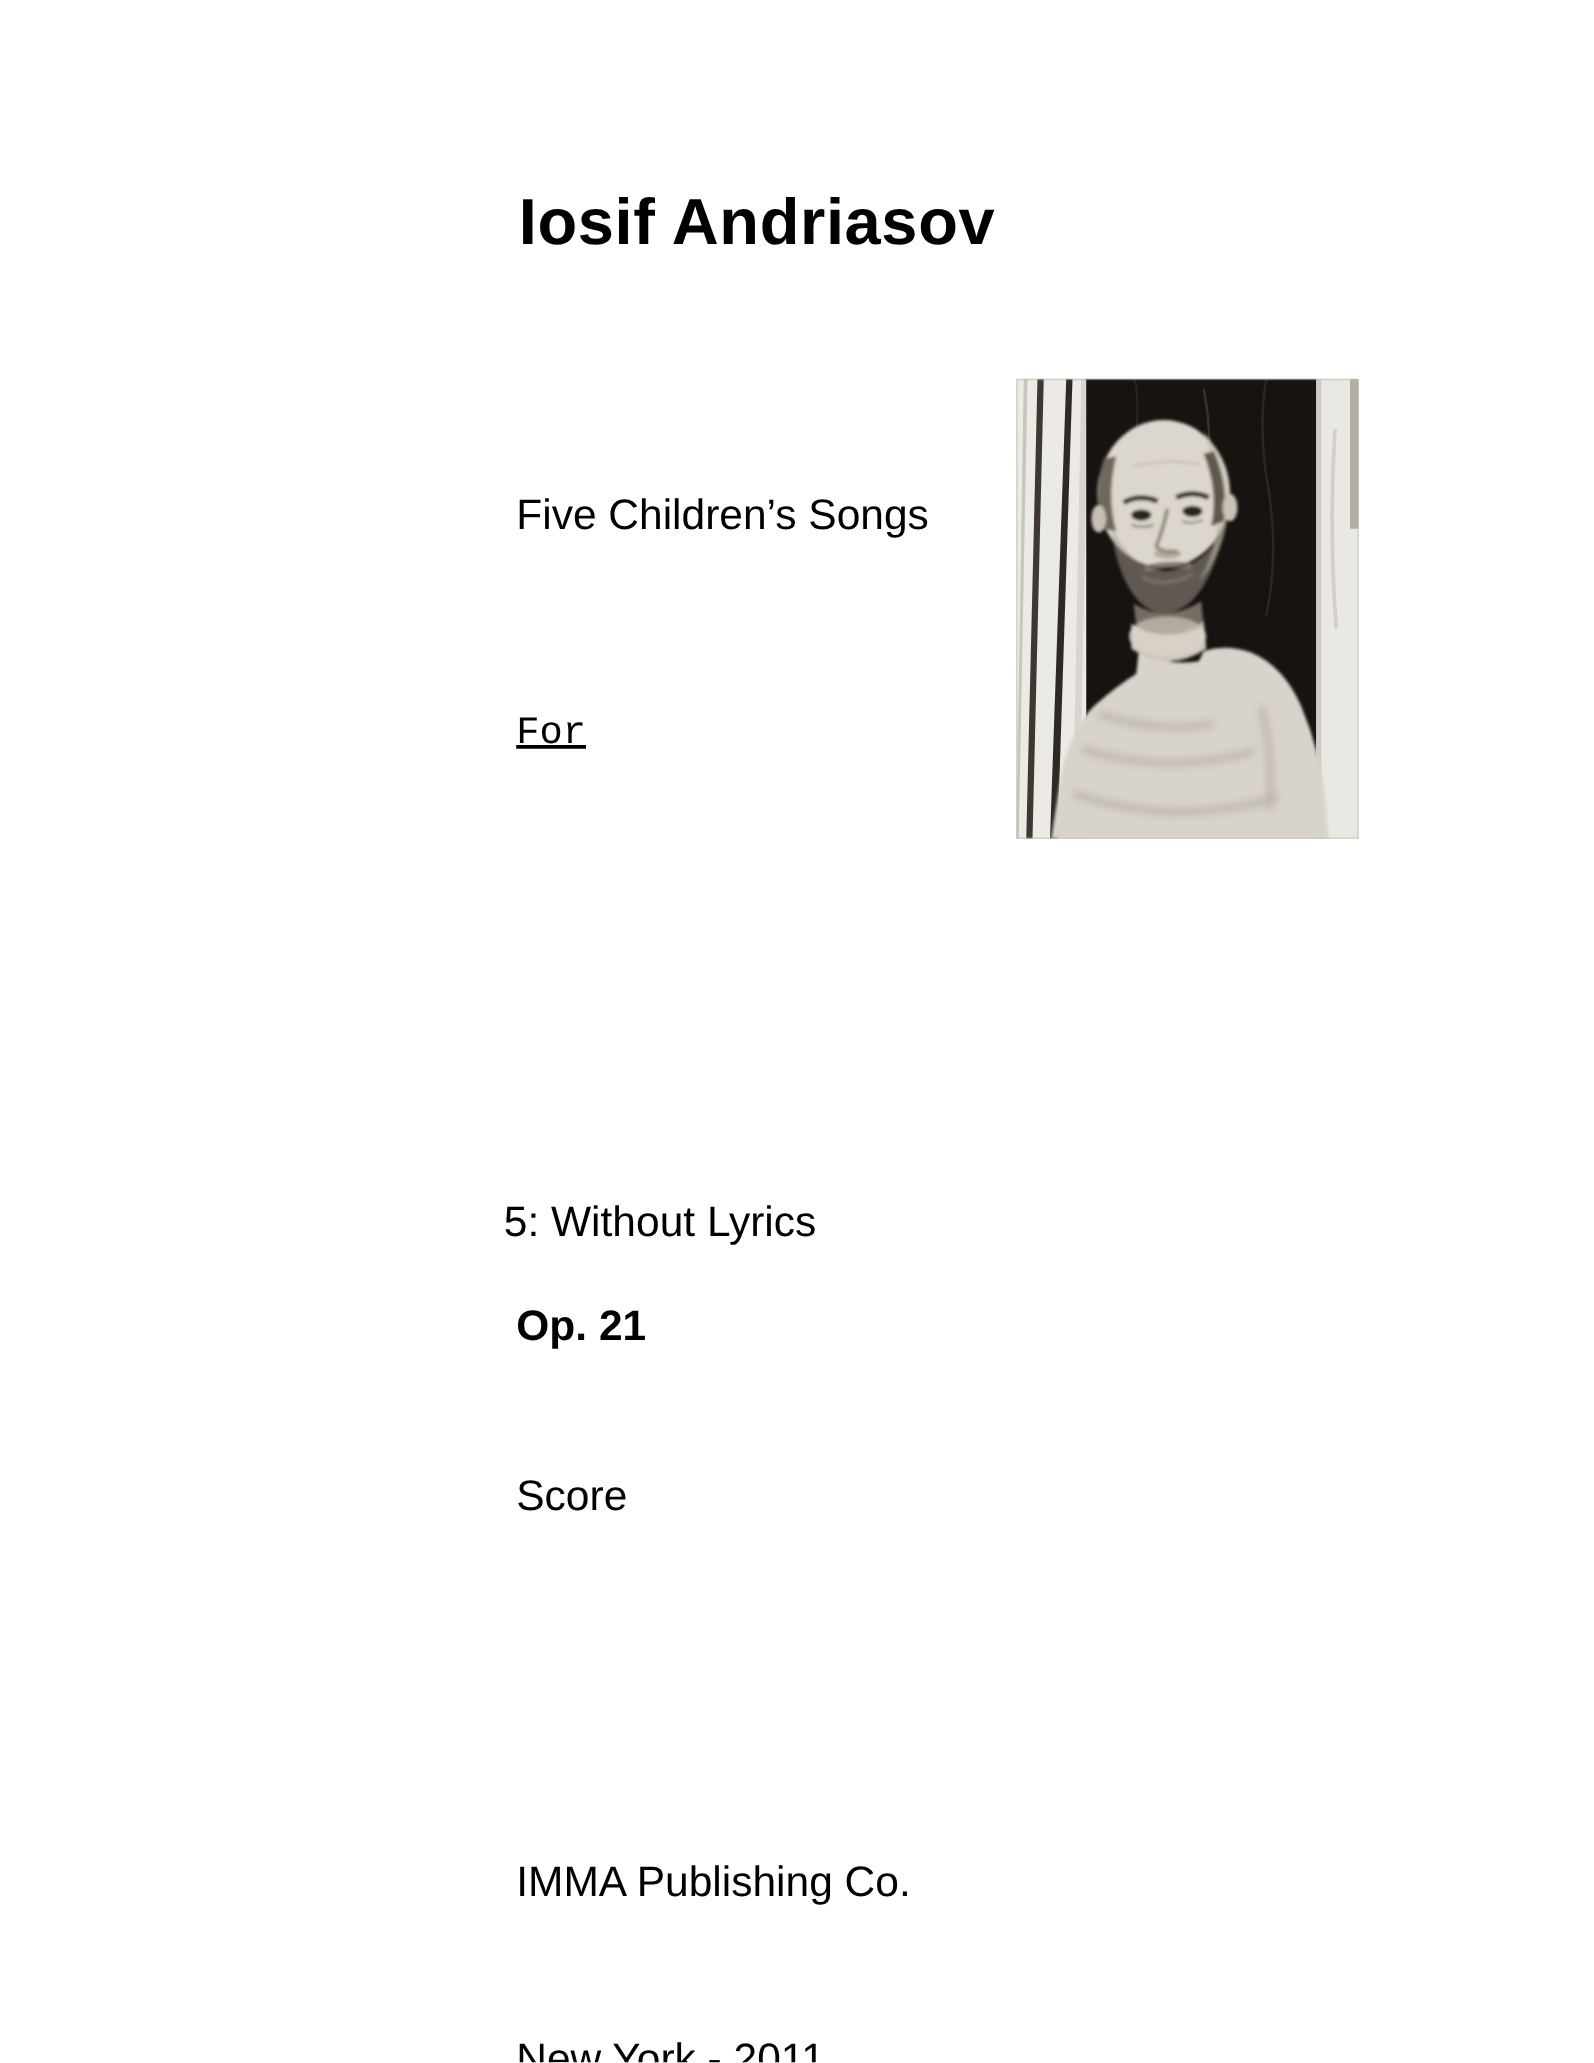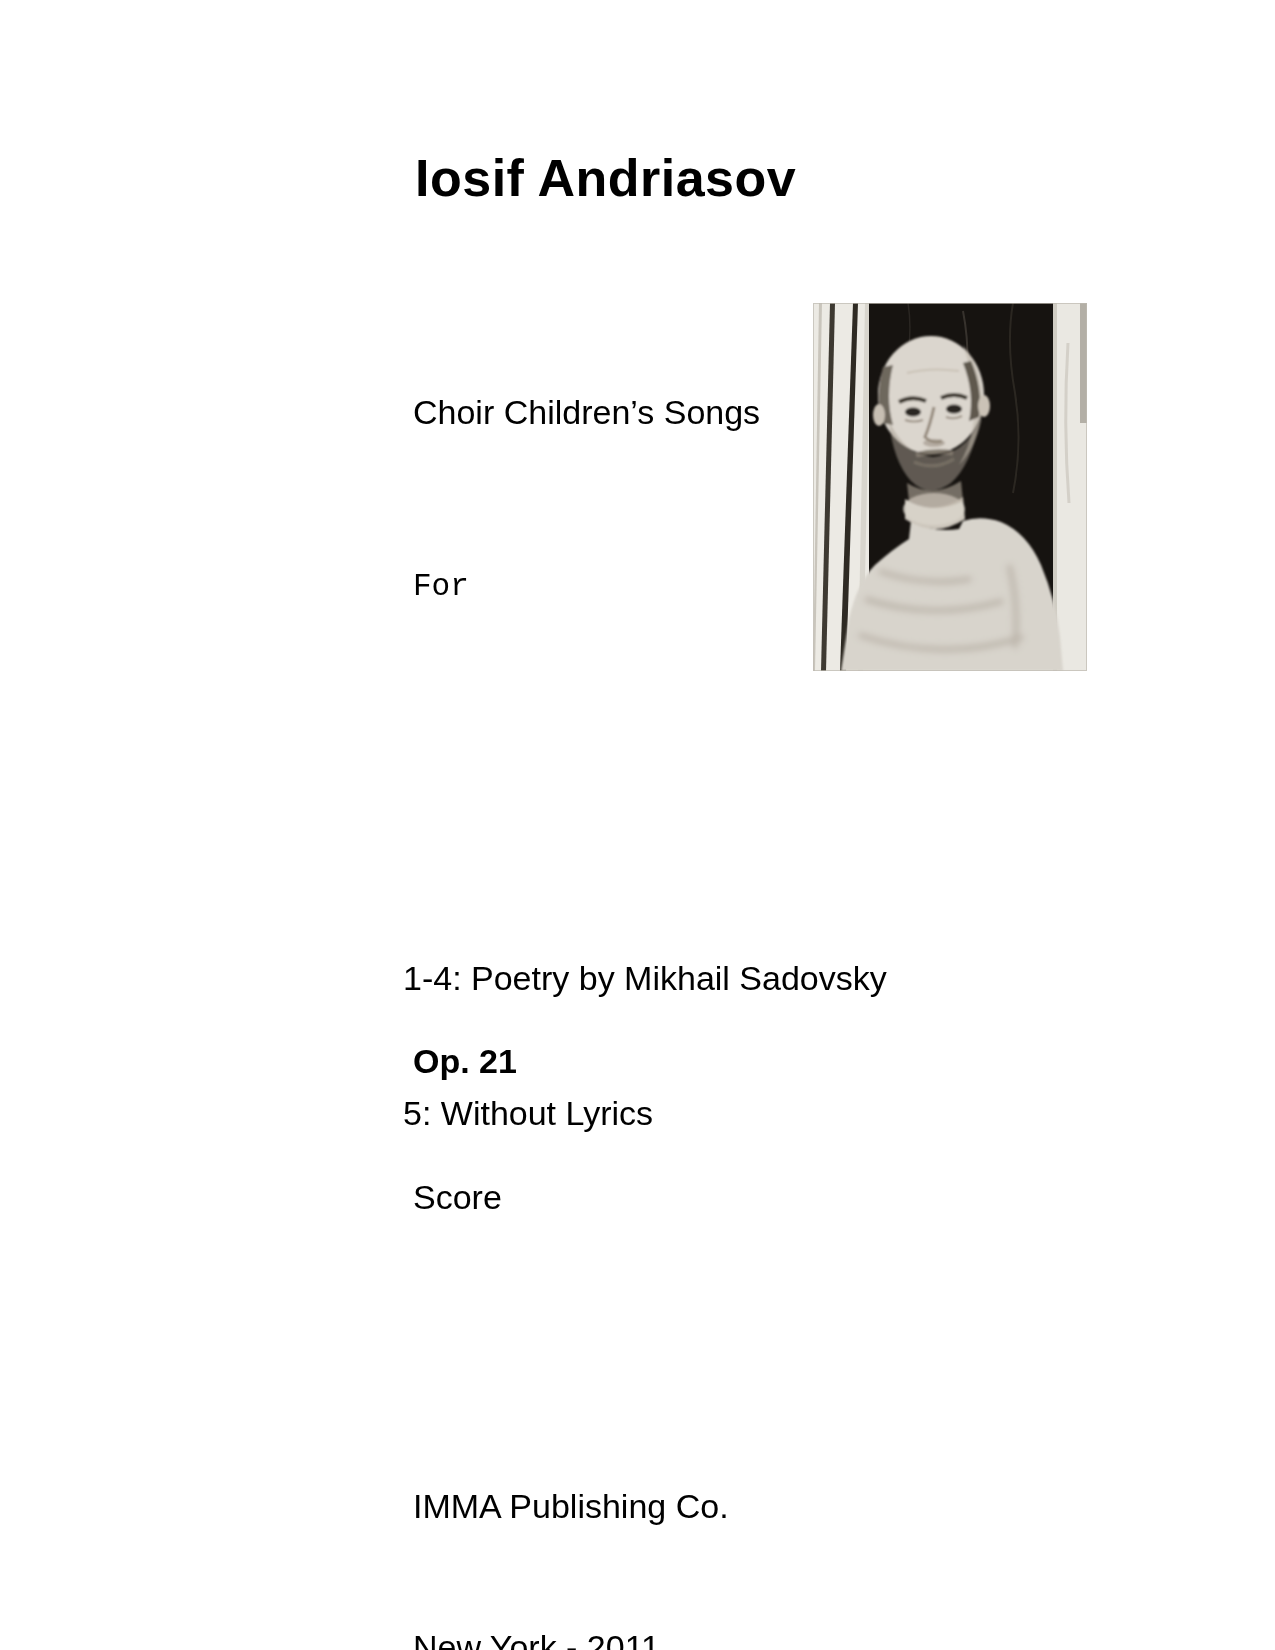--- a/index.html
+++ b/index.html
@@ -28,20 +28,21 @@
     left:413px;
     font-size:34px;
     line-height:1.2;
     white-space:pre;
   }
   .work-title{top:392px;}
   .for-label{
     top:568px;
     font-family:"Liberation Mono",monospace;
     font-size:31px;
+    text-decoration:underline;
   }
   .ensemble{top:733px;}
   .poetry{top:866px;left:403px;line-height:45px;}
   .opus{top:1041px;font-weight:bold;}
   .score{top:1177px;text-align:center;}
   .publisher{top:1389px;line-height:47px;}
   .photo{
     position:absolute;
     left:813px;
     top:303px;
@@ -119,27 +120,26 @@
         <path d="M103,152 Q121,147 140,150" stroke="#6d6459" stroke-width="5" fill="none" opacity="0.8"></path>
         <path d="M101,159 Q121,168 141,156" stroke="#443e35" stroke-width="3" fill="none"></path>
         <path d="M76,118 Q80,158 98,178 Q116,196 138,180 Q158,162 166,120 Q152,150 120,154 Q92,152 76,118 Z" fill="#aaa093" opacity="0.5"></path>
         <path d="M94,180 Q120,196 148,178 L150,198 Q122,212 96,198 Z" fill="#b4aa9c" opacity="0.6"></path>
       </g>
 
       <rect x="0.5" y="0.5" width="273" height="367" fill="none" stroke="#bdb9b0" stroke-width="1" opacity="0.7"></rect>
     </svg>
   </div>
 
-  <div class="line work-title">Choir Children’s Songs</div>
+  <div class="line work-title">Five Children’s Songs</div>
 
   <div class="line for-label">For</div>
 
 
   <div class="line poetry">
-    <div>1-4: Poetry by Mikhail Sadovsky</div>
     <div>5: Without Lyrics</div>
   </div>
 
   <div class="line opus">Op. 21</div>
 
   <div class="line score">Score</div>
 
   <div class="line publisher">
     <div>IMMA Publishing Co.</div>
     <div>New York - 2011</div>

